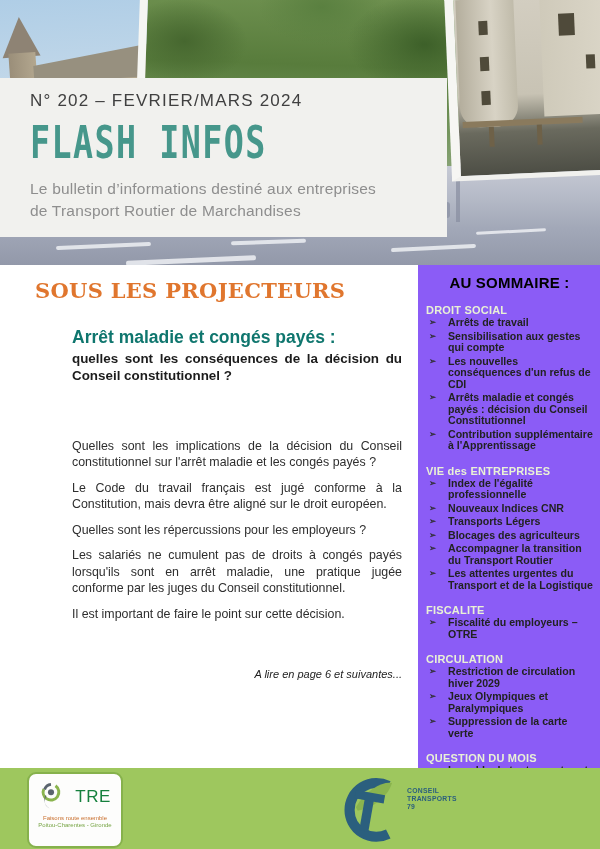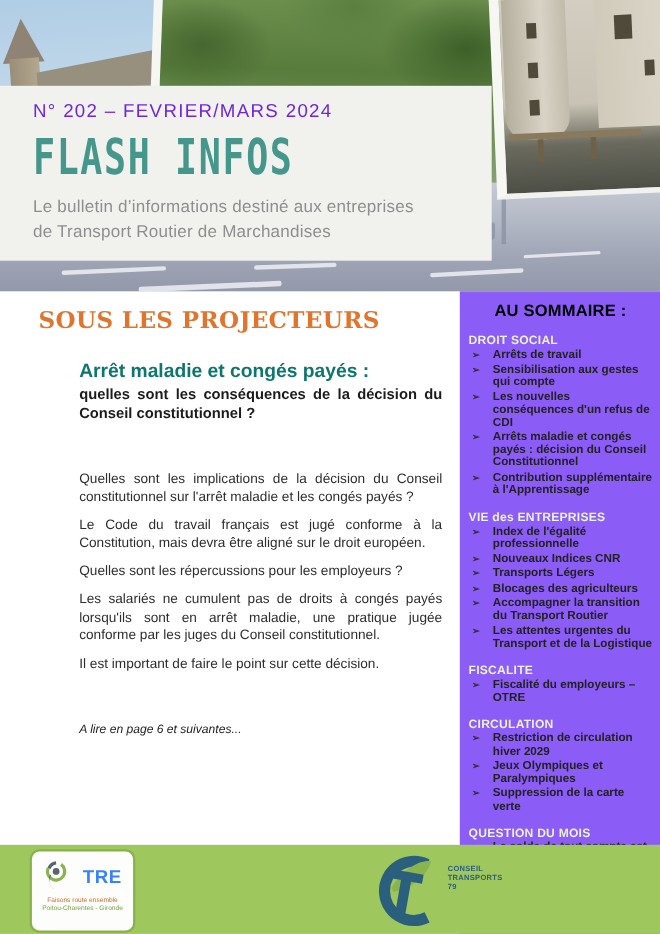--- a/index.html
+++ b/index.html
@@ -51,54 +51,54 @@
   .castle-tower{position:absolute;left:2px;top:0;width:58px;height:128px;border-radius:0 0 20px 20px;
          background:linear-gradient(90deg,#b4ae9d,#d8d3c5 60%,#c0bbaa);}
   .castle-wall{position:absolute;left:86px;top:0;width:80px;height:120px;background:linear-gradient(90deg,#cfcaba,#ddd8ca);}
   .cwin{position:absolute;width:9px;height:14px;background:#4f4a3a;}
   .cw1{left:24px;top:22px;} .cw2{left:24px;top:58px;} .cw3{left:24px;top:92px;}
   .cw4{left:104px;top:18px;width:16px;height:22px;} .cw5{left:130px;top:60px;}
   .bridge{position:absolute;left:4px;top:122px;width:120px;height:6px;background:#8a7a5d;}
   .bridge-leg{position:absolute;width:5px;height:20px;background:#6e6148;top:128px;}
   .bl1{left:30px;} .bl2{left:78px;}
   .masthead{left:0;top:78px;width:447px;height:159px;background:#f1f1ee;padding:13px 0 0 30px;}
-  .issue{font-size:17px;color:#6d28d9;letter-spacing:1.2px;}
+  .issue{font-size:17px;color:#404040;letter-spacing:1.2px;}
   .flash-title{display:inline-block;margin-top:5px;font-family:"DejaVu Sans Mono",monospace;
         font-weight:bold;font-size:45px;color:#46978b;letter-spacing:2px;
         transform:scaleX(.74);transform-origin:left center;white-space:nowrap;}
   .mast-sub{margin-top:9px;font-size:15.5px;line-height:1.42;color:#8e8e8e;letter-spacing:.2px;}
 
   
   .main{left:0;top:265px;width:418px;height:503px;background:#ffffff;}
   .spotlight{margin:0;padding:13px 0 0 35px;font-family:"DejaVu Serif",serif;font-weight:bold;
         font-size:21px;color:#e0762e;letter-spacing:.3px;}
   .article{margin:24px 16px 0 72px;width:330px;}
   .art-title{margin:0;font-size:17.5px;font-weight:bold;color:#0f766e;}
   .art-sub{margin:2px 0 0 0;font-size:13.4px;font-weight:bold;color:#1c1c1c;
         text-align:justify;line-height:1.3;}
-  .paras{margin-top:42px;}
+  .paras{margin-top:53px;}
   .paras p{margin:0 0 9px 0;font-size:12.4px;line-height:1.33;color:#2e2e2e;text-align:justify;}
-  .note{margin-top:46px;text-align:left;font-style:italic;font-size:11px;color:#222222;}
+  .note{margin-top:46px;text-align:right;font-style:italic;font-size:11px;color:#222222;}
 
   
   .sidebar{left:418px;top:265px;width:182px;height:584px;background:#8b5cf6;padding:9px 7px 0 8px;}
   .som-title{text-align:center;font-size:15px;font-weight:bold;color:#000000;letter-spacing:.2px;}
   .som-sections{margin-top:0;}
   .sb-heading{margin-top:13px;margin-bottom:1px;font-size:11px;font-weight:bold;color:#e9f1d6;letter-spacing:.2px;}
   .sb-list{list-style:none;margin:0;padding:0;}
   .sb-item{display:flex;align-items:flex-start;margin-bottom:2px;font-size:10.6px;font-weight:bold;
         color:#222222;line-height:11.5px;}
   .sb-bullet{flex:0 0 13px;margin-left:3px;margin-right:6px;font-size:8.5px;color:#2d2d2d;line-height:11.5px;}
 
   
   .footer{left:0;top:768px;width:600px;height:81px;background:#9ec75e;}
   .otre-box{position:absolute;left:27px;top:4px;width:92px;height:72px;background:#fdfdfc;
         border:2px solid #86b14c;border-radius:9px;display:flex;flex-direction:column;align-items:center;}
   .otre-row{display:flex;align-items:center;margin-top:7px;}
-  .otre-text{font-size:17px;font-weight:bold;color:#3b82f6;letter-spacing:.5px;margin-left:12px;}
+  .otre-text{font-size:17px;font-weight:normal;color:#15803d;letter-spacing:.5px;margin-left:12px;}
   .otre-tag{margin-top:2px;font-size:6px;color:#c96f2d;}
   .otre-region{margin-top:1px;font-size:6px;color:#76a443;}
   .ct-logo{position:absolute;left:330px;top:2px;display:flex;}
   .ct-text{margin-top:17px;margin-left:3px;font-size:6.8px;line-height:8px;font-weight:bold;
         color:#2b5f7e;letter-spacing:.3px;}
   .ct-text span{display:block;}
 </style>
 </head>
 <body>
 

